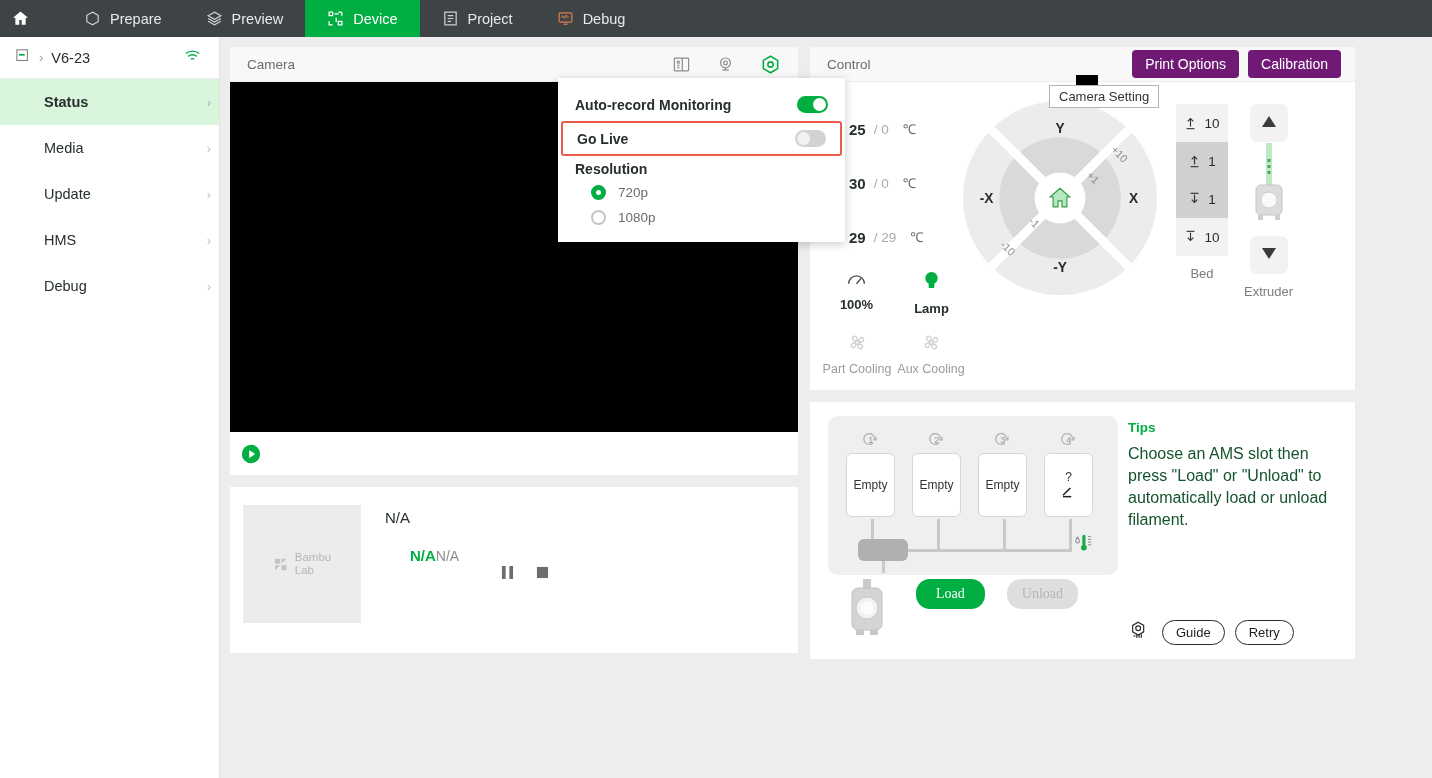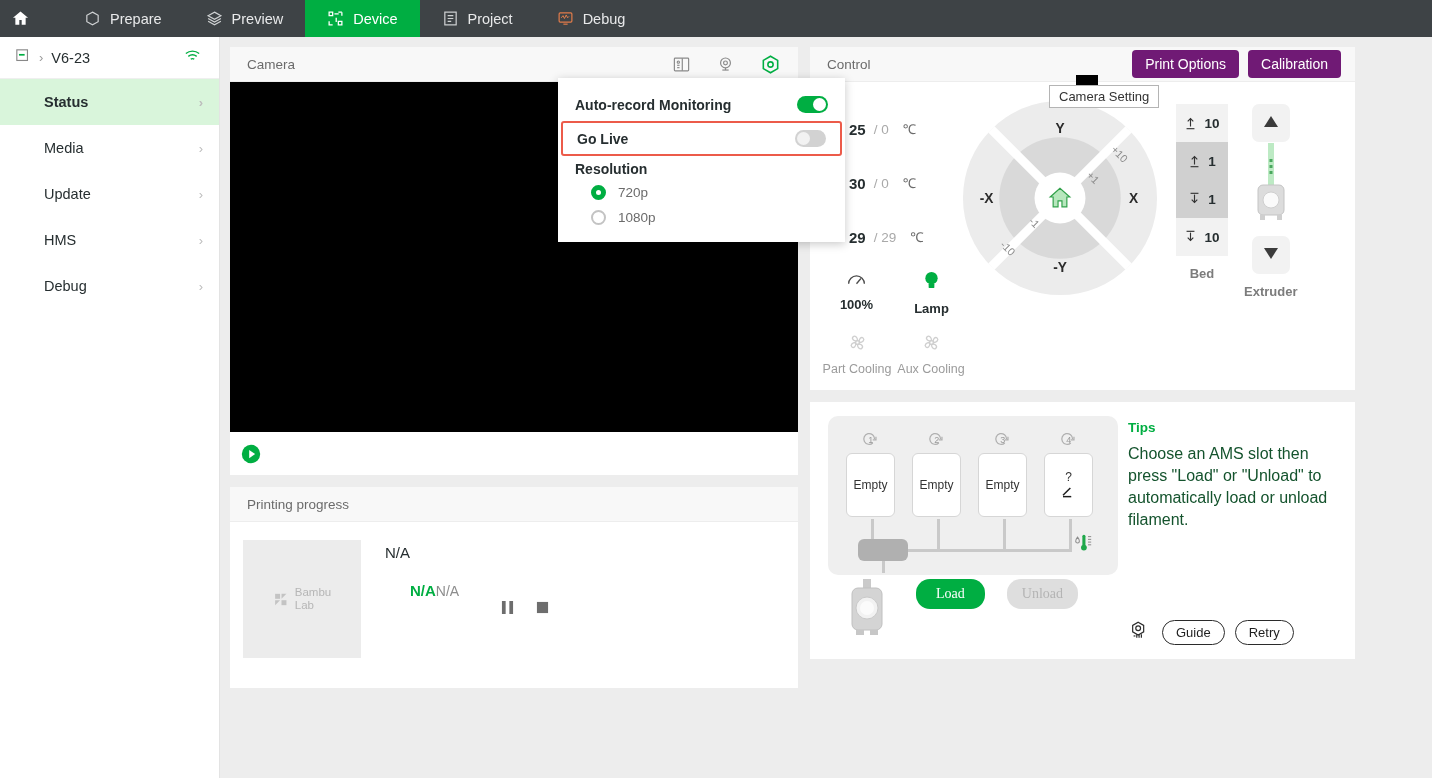--- a/index.html
+++ b/index.html
@@ -39,21 +39,21 @@
   }
   .printer-row {
     height: 42px; display: flex; align-items: center;
     padding: 0 18px 0 14px; gap: 8px;
     border-bottom: 1px solid #efefef;
   }
   .printer-name { font-size: 14.5px; color: #262e30; flex: 1; }
   .chev-sm { color: #9a9a9a; font-size: 13px; }
   .side-item {
     height: 46px; display: flex; align-items: center;
-    padding: 0 16px 0 44px; font-size: 14.5px; color: #262e30;
+    padding: 0 8px 0 44px; font-size: 14.5px; color: #262e30;
     cursor: pointer; justify-content: space-between;
   }
   .side-item.active { background: #d9f5db; font-weight: bold; }
   .side-item .arrow { color: #bdbdbd; font-size: 13px; }
 
   
   .main {
     flex: 1; display: flex; gap: 12px;
     padding: 10px 12px 0 10px; background: #ededed;
     align-items: flex-start;
@@ -170,21 +170,21 @@
   .sm-label { font-size: 13px; font-weight: bold; color: #262e30; }
   .fan-row { display: flex; gap: 8px; margin-top: 16px; }
   .fan-cell { display: flex; flex-direction: column; align-items: center; gap: 5px; width: 66px; }
   .fan-label { font-size: 12.5px; color: #9b9b9b; white-space: nowrap; }
 
   
   .wheel-wrap { width: 200px; flex: none; display: flex; justify-content: center; padding-top: 4px; }
 
   
   .zcol { flex: none; display: flex; gap: 16px; padding-top: 8px; padding-left: 12px; }
-  .bedcol, .extcol { display: flex; flex-direction: column; align-items: center; font-weight: bold; }
+  .bedcol, .extcol { display: flex; flex-direction: column; align-items: center; }
   .zbtn {
     width: 52px; height: 38px; display: flex; align-items: center;
     justify-content: center; gap: 7px; cursor: pointer; font-size: 13.5px;
     color: #262e30;
   }
   .zbtn.lite { background: #f2f2f2; }
   .zbtn.dark { background: #d0d0d0; }
   .col-cap { font-size: 13px; color: #7c7c7c; margin-top: 10px; }
   .sqbtn {
     width: 38px; height: 38px; border-radius: 7px; background: #f2f2f2;
@@ -412,23 +412,20 @@
           </div>
           <div class="radio-row">
             <span class="radio"></span>
             <span>1080p</span>
           </div>
         </div>
         <div class="tooltip">Camera Setting</div>
       </div>
 
       <div class="panel prog-panel">
-        <div class="panel-head">
-          <span class="panel-title">Printing progress</span>
-        </div>
         <div class="prog-body">
           <div class="thumb">
             <div class="bambu-logo">
               <svg width="17" height="17" viewBox="0 0 24 24" fill="#c3c3c3">
                   <path d="M3 4h7v7H3z"></path>
                   <path d="M12 13h7v7h-7z"></path>
                   <path d="M12 4h7l-7 7z"></path>
                   <path d="M3 13h7l-7 7z"></path>
                 </svg>
               <div class="bambu-txt">

